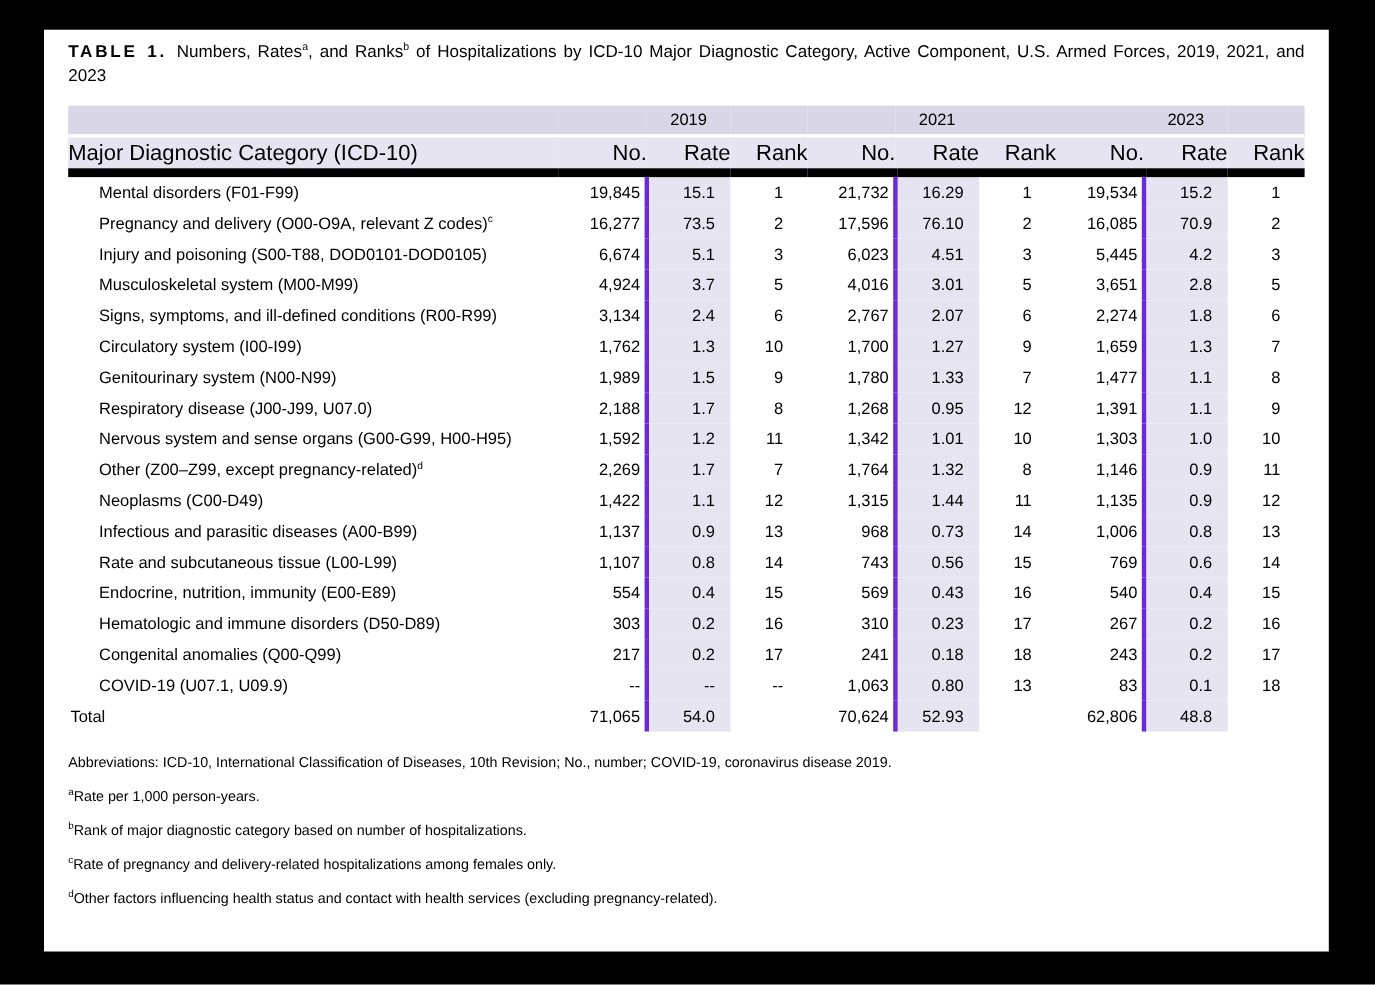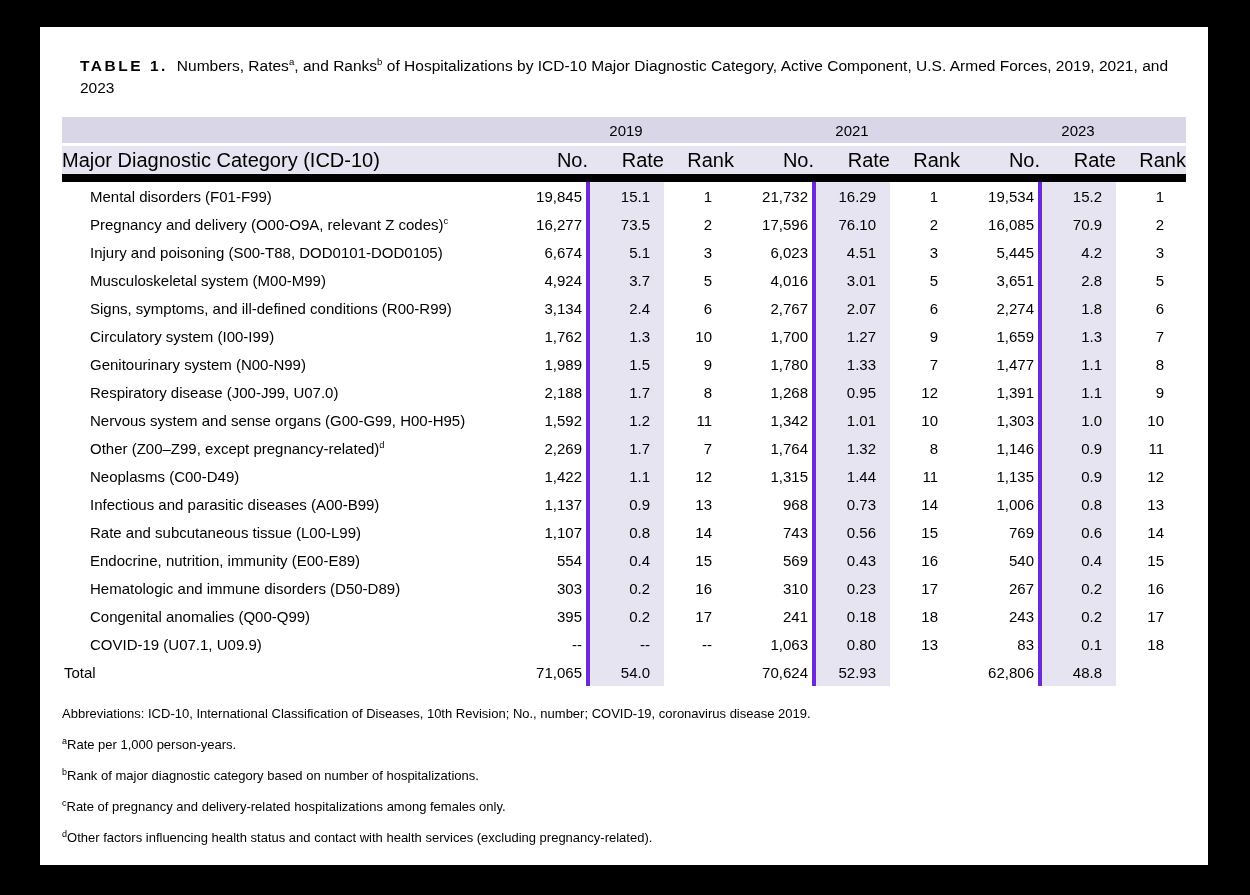--- a/index.html
+++ b/index.html
@@ -13,21 +13,21 @@
   .paper {
     position: absolute;
     left: 40px; top: 27px;
     width: 1168px; height: 838px;
     background: #fff;
     box-sizing: border-box;
     padding: 10px 22px 0 22px;
     overflow: hidden;
   }
   .title {
-    margin: 18px;
+    margin: 0;
     font-size: 15.5px;
     line-height: 22px;
     text-align: justify;
   }
   .title-tag {
     font-weight: bold;
     letter-spacing: 2.5px;
     margin-right: 9px;
   }
   sup { font-size: 0.62em; line-height: 0; }
@@ -307,21 +307,21 @@
     <td class="rank num">16</td>
     <td class="no num">310</td>
     <td class="rate num">0.23</td>
     <td class="rank num">17</td>
     <td class="no num">267</td>
     <td class="rate num">0.2</td>
     <td class="rank num">16</td>
   </tr>
         <tr>
     <td class="cat"><span class="cat-text">Congenital anomalies (Q00-Q99)</span></td>
-    <td class="no num">395</td>
+    <td class="no num">217</td>
     <td class="rate num">0.2</td>
     <td class="rank num">17</td>
     <td class="no num">241</td>
     <td class="rate num">0.18</td>
     <td class="rank num">18</td>
     <td class="no num">243</td>
     <td class="rate num">0.2</td>
     <td class="rank num">17</td>
   </tr>
         <tr>

